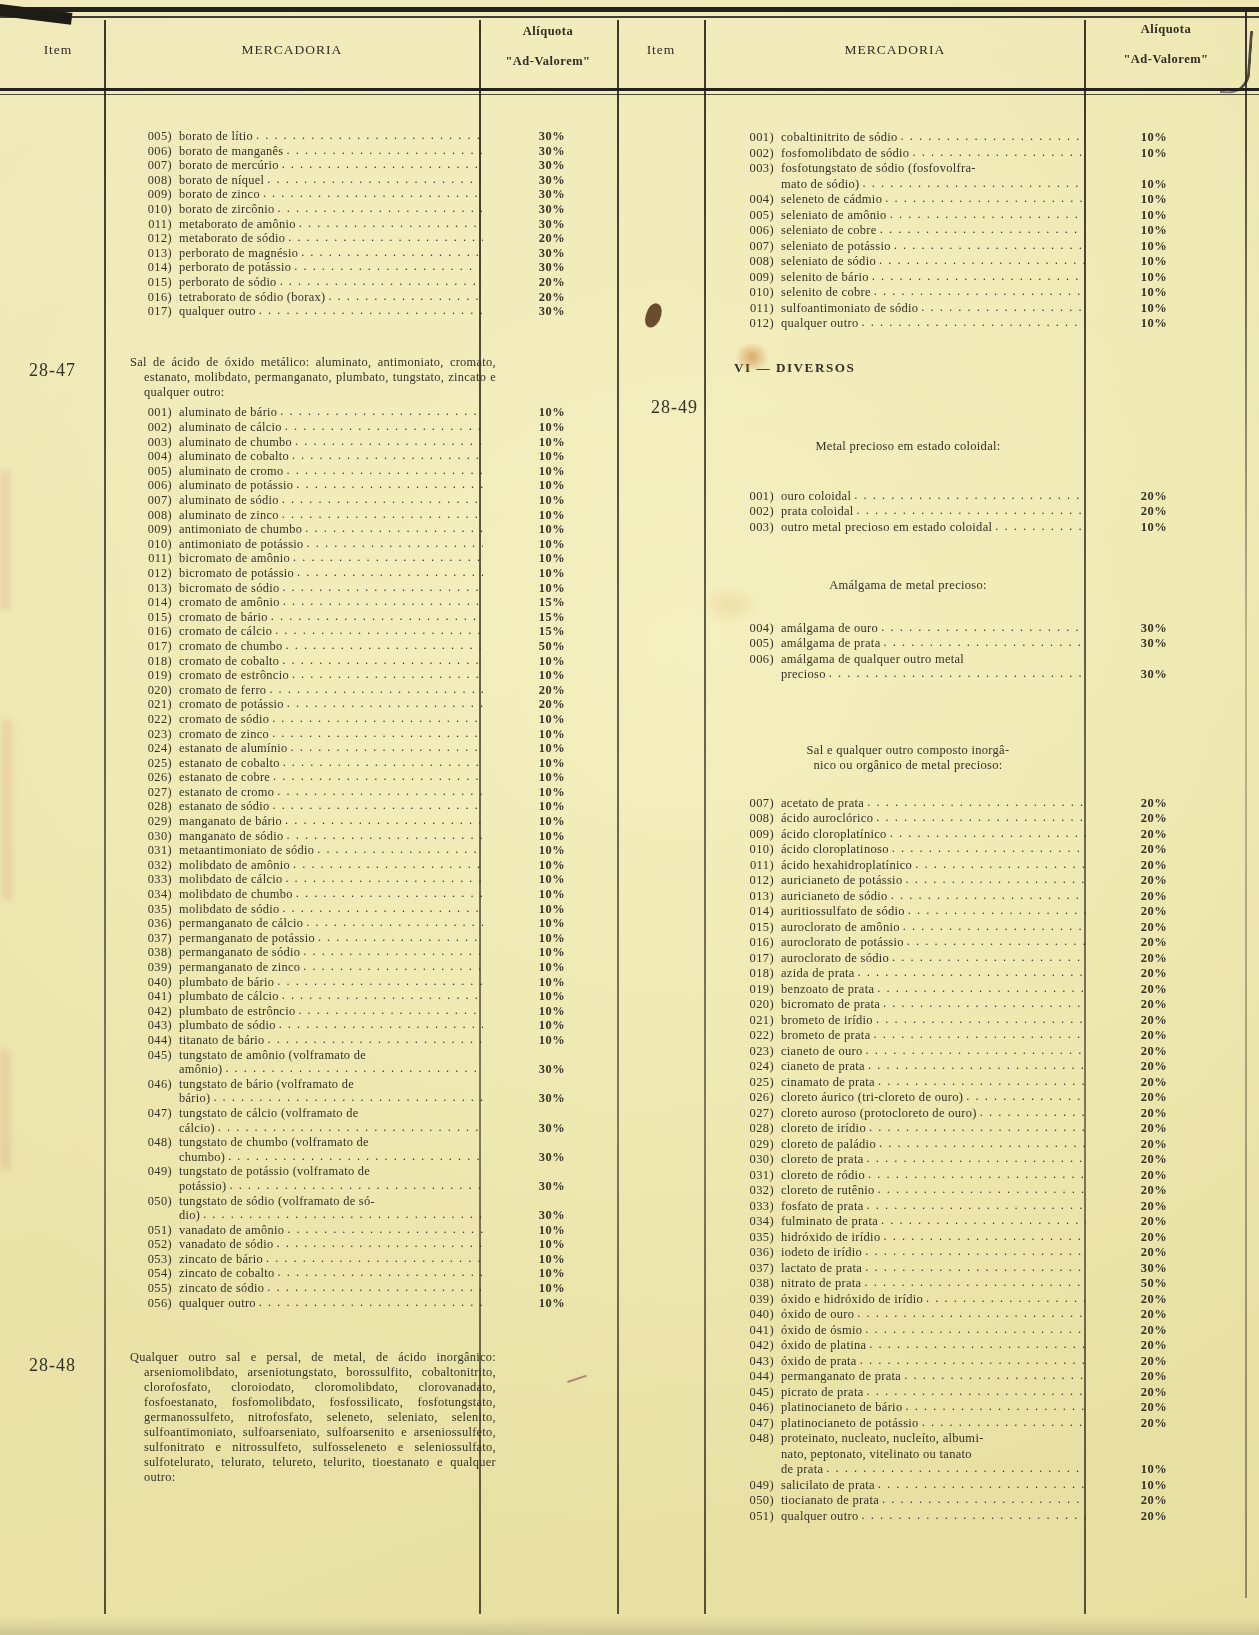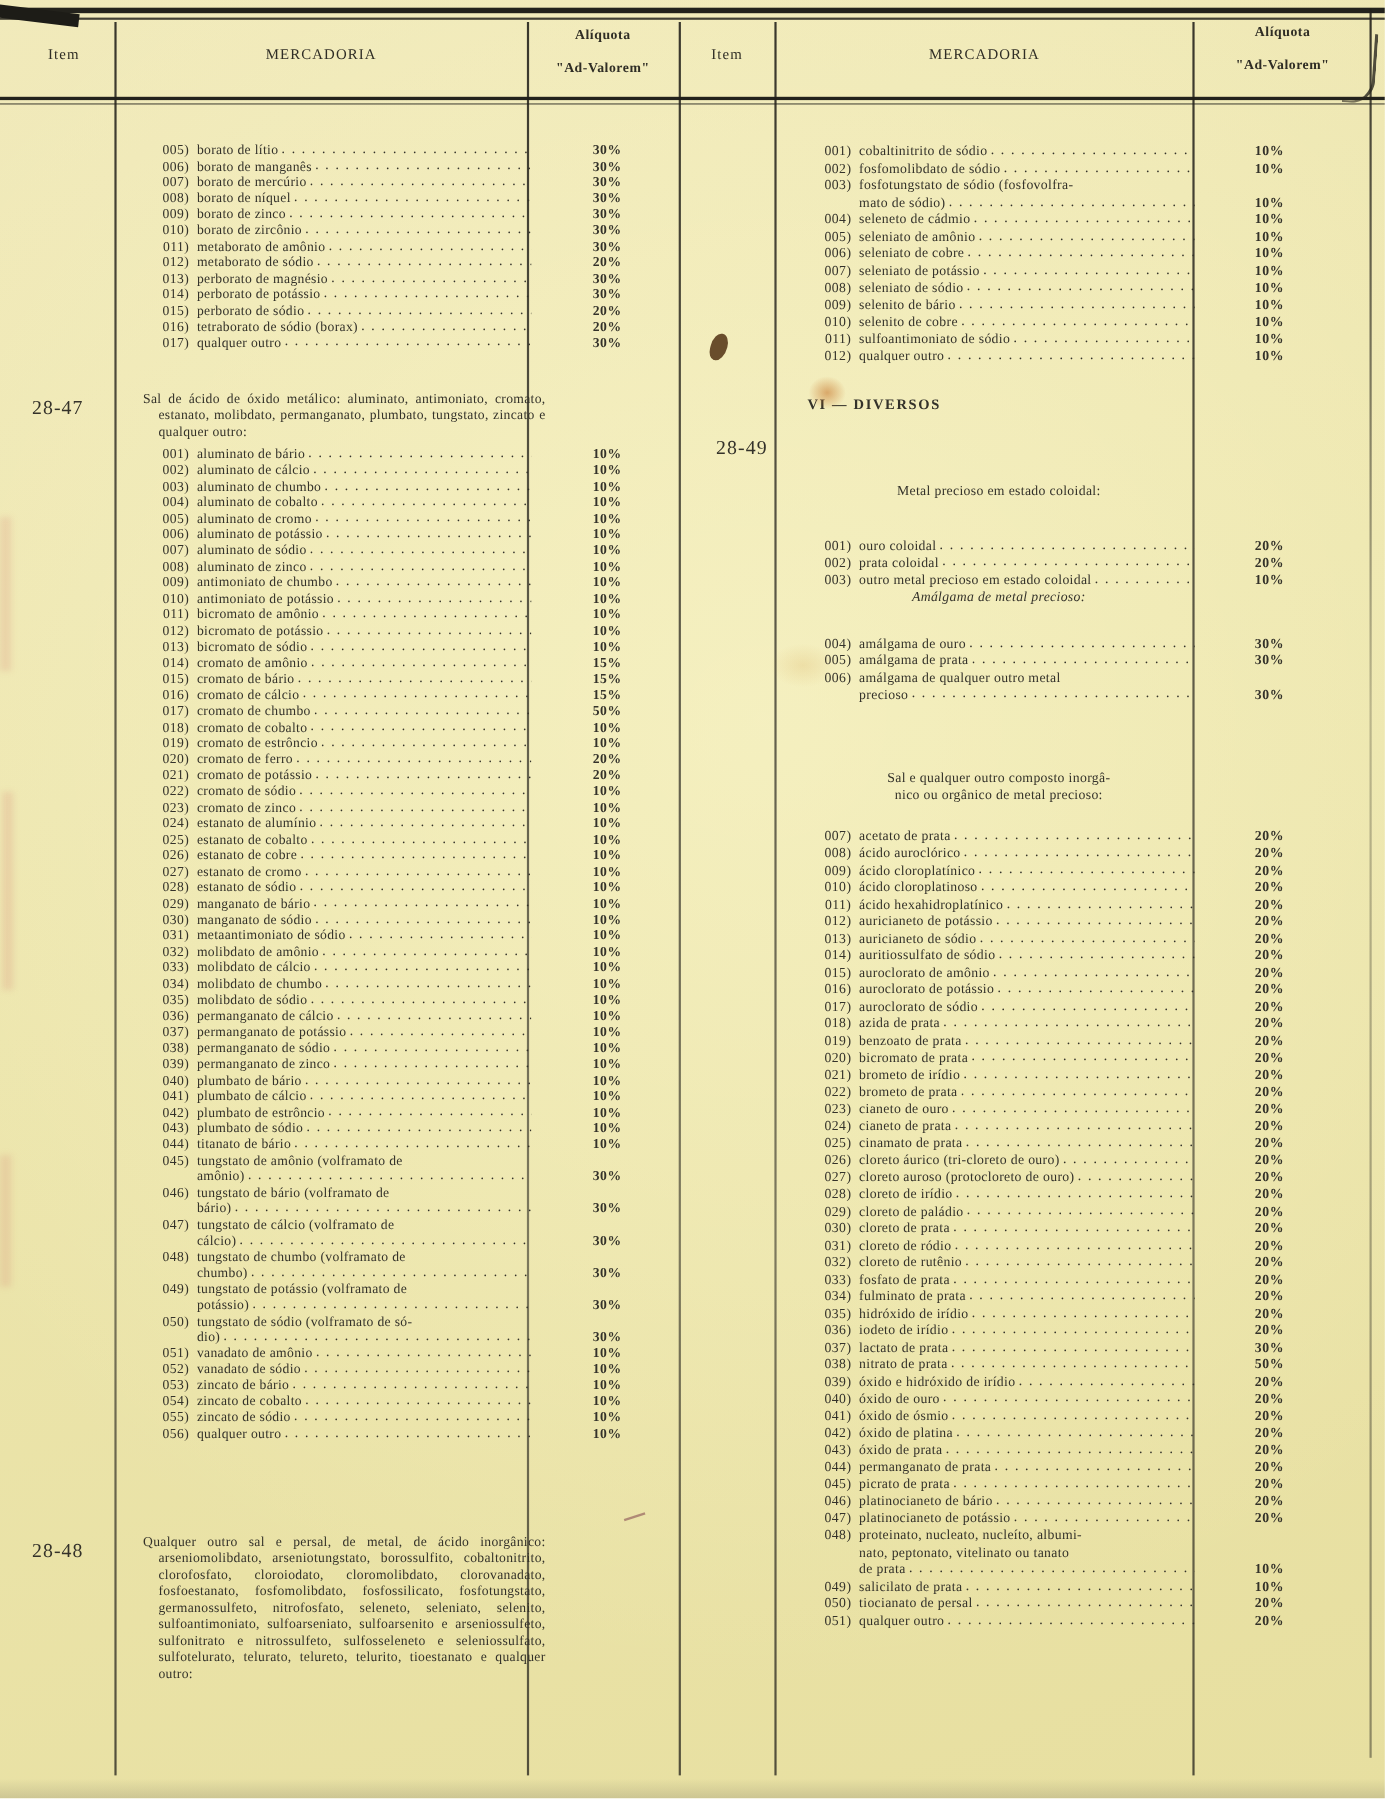--- a/index.html
+++ b/index.html
@@ -35,27 +35,27 @@
   
   .content{position:absolute;top:96px;font-size:12.4px;line-height:14.6px;}
   #left-content{left:130px;width:488px;}
   #right-content{left:730px;width:517px;}
   #right-content{font-size:12.5px;line-height:15.5px;}
   .block{position:relative;}
   
   #left-content .block:nth-child(1){margin-top:33px;}
   #left-content .block:nth-child(2){margin-top:36px;}
   #left-content .block:nth-child(3){margin-top:6px;}
-  #left-content .block:nth-child(4){margin-top:84px;}
+  #left-content .block:nth-child(4){margin-top:40px;}
   #right-content .block:nth-child(1){margin-top:34px;}
   #right-content .block:nth-child(2){margin-top:28px;}
   #right-content .block:nth-child(3){margin-top:17px;}
   #right-content .block:nth-child(4){margin-top:64px;}
   #right-content .block:nth-child(5){margin-top:34px;}
-  #right-content .block:nth-child(6){font-style:italic;}
+  #right-content .block:nth-child(6){margin-top:43px;}
   #right-content .block:nth-child(7){margin-top:27px;}
   #right-content .block:nth-child(8){margin-top:60px;}
   #right-content .block:nth-child(9){margin-top:22px;}
   
   .rline{display:flex;align-items:baseline;white-space:nowrap;}
   .rnum{flex:0 0 42px;text-align:right;margin-right:7px;letter-spacing:.4px;}
   #right-content .rnum{flex:0 0 44px;}
   .rtext{flex:0 0 auto;letter-spacing:.3px;}
   .dots{flex:1 1 auto;overflow:hidden;white-space:nowrap;margin:0 3px;position:relative;top:-1px;}
   .dots::before{content:". . . . . . . . . . . . . . . . . . . . . . . . . . . . . . . . . . . . . . . . . . . . .";letter-spacing:1.5px;}
@@ -1227,21 +1227,21 @@
           <div class="rline">
             <span class="rnum">049)</span>
             <span class="rtext">salicilato de prata</span>
             <span class="dots"></span>
             <span class="rpct">10%</span>
           </div>
         </div>
         <div>
           <div class="rline">
             <span class="rnum">050)</span>
-            <span class="rtext">tiocianato de persal</span>
+            <span class="rtext">tiocianato de prata</span>
             <span class="dots"></span>
             <span class="rpct">20%</span>
           </div>
         </div>
         <div>
           <div class="rline">
             <span class="rnum">051)</span>
             <span class="rtext">qualquer outro</span>
             <span class="dots"></span>
             <span class="rpct">20%</span>

